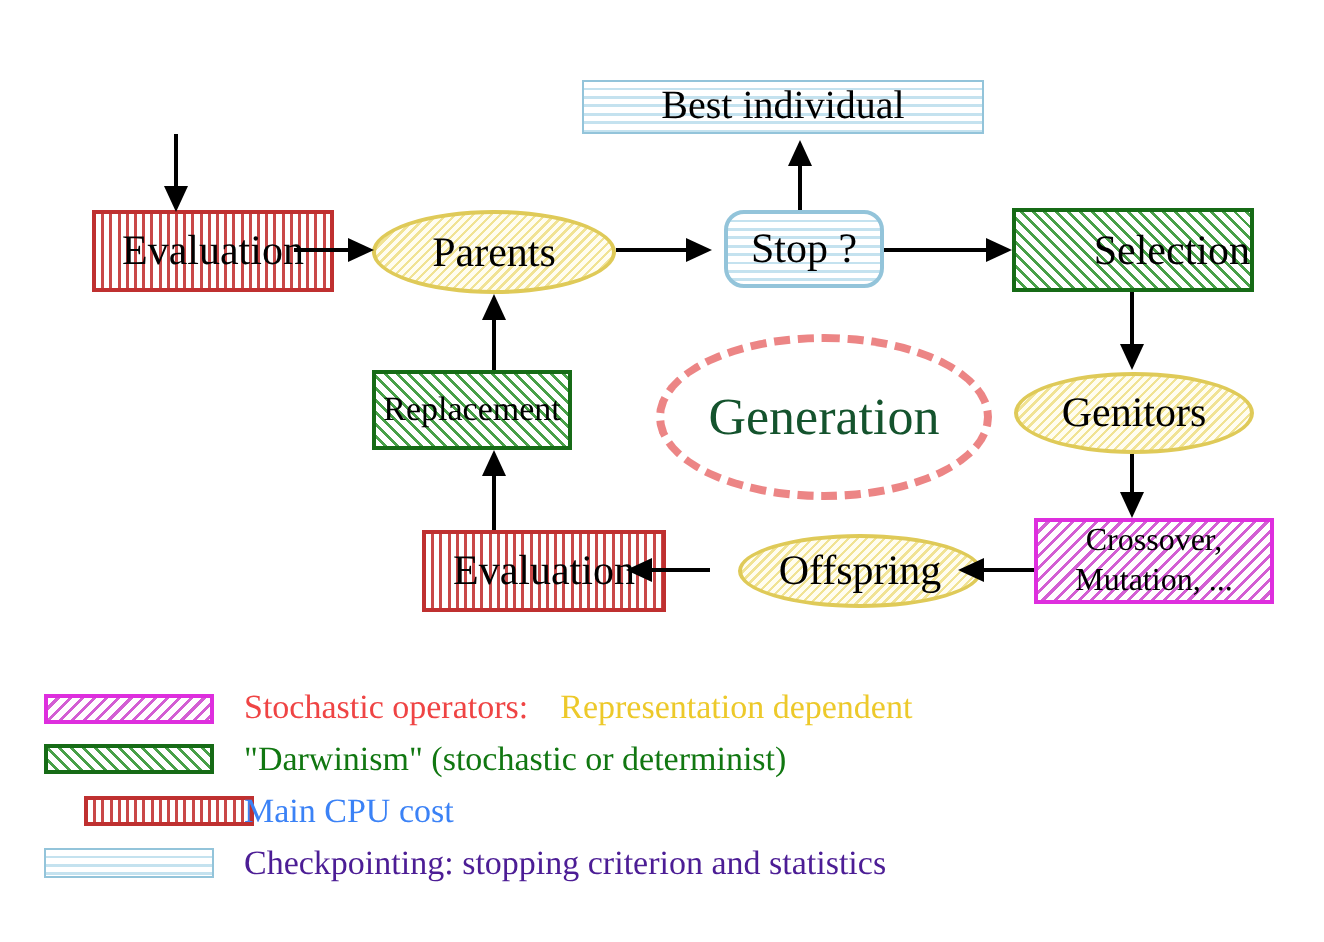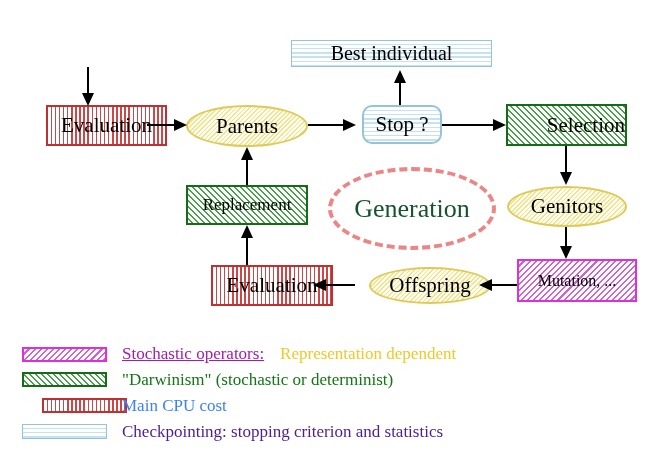--- a/index.html
+++ b/index.html
@@ -37,37 +37,37 @@
   .pos-init{left:22px;top:26px;width:127px;height:41px;}
   .pos-eval-top{left:26px;top:105px;width:121px;height:41px;}
   .pos-parents{left:186px;top:105px;width:122px;height:42px;}
   .pos-best{left:291px;top:40px;width:201px;height:27px;font-size:20px;border-width:1px;}
   .pos-stop{left:362px;top:105px;width:80px;height:39px;border-radius:10px;}
   .pos-selection{left:506px;top:104px;width:121px;height:42px;justify-content:flex-end;}
   .pos-genitors{left:507px;top:186px;width:120px;height:41px;}
   .pos-crossover{left:517px;top:259px;width:120px;height:43px;font-size:16px;line-height:1.2;flex-direction:column;}
   .pos-offspring{left:369px;top:267px;width:122px;height:37px;}
   .pos-eval-bottom{left:191px;top:265px;width:122px;height:41px;}
-  .pos-replacement{left:186px;top:185px;width:122px;height:40px;font-size:17px;}
+  .pos-replacement{left:186px;top:185px;width:100px;height:40px;font-size:17px;}
   .pos-generation{
     left:328px;top:167px;width:168px;height:83px;
     border:4px dashed #ec8585;border-radius:50%;color:#14532d;font-size:26px;
   }
   
   .line{position:absolute;background:#000;}
   .ah{position:absolute;width:0;height:0;}
   .ah-down{border-left:6px solid transparent;border-right:6px solid transparent;border-top:13px solid #000;}
   .ah-up{border-left:6px solid transparent;border-right:6px solid transparent;border-bottom:13px solid #000;}
   .ah-right{border-top:6px solid transparent;border-bottom:6px solid transparent;border-left:13px solid #000;}
   .ah-left{border-top:6px solid transparent;border-bottom:6px solid transparent;border-right:13px solid #000;}
   
   .swatch{position:absolute;left:22px;width:85px;height:15px;box-sizing:border-box;}
   .swatch.stripes-blue{border-width:1px;}
   .legend-text{position:absolute;left:122px;font-size:17px;line-height:20px;white-space:nowrap;}
-  .c-magenta{color:#a21caf;text-decoration:underline;}
+  .c-magenta{color:#ef4444;}
   .c-yellow{color:#edc92a;margin-left:16px;}
   .c-green{color:#117711;}
   .c-red{color:#3b82f6;}
   .c-blue{color:#4c1d95;}
 </style>
 </head>
 <body>
 
 <div class="stage">
 
@@ -83,20 +83,21 @@
   <div class="node stripes-blue pos-stop">
     <span>Stop ?</span>
   </div>
   <div class="node hatch-green pos-selection">
     <span>Selection</span>
   </div>
   <div class="node ellipse-yellow pos-genitors">
     <span>Genitors</span>
   </div>
   <div class="node hatch-magenta pos-crossover">
+    <span>Crossover,</span>
     <span>Mutation, ...</span>
   </div>
   <div class="node ellipse-yellow pos-offspring">
     <span>Offspring</span>
   </div>
   <div class="node stripes-red pos-eval-bottom">
     <span>Evaluation</span>
   </div>
   <div class="node hatch-green pos-replacement">
     <span>Replacement</span>

